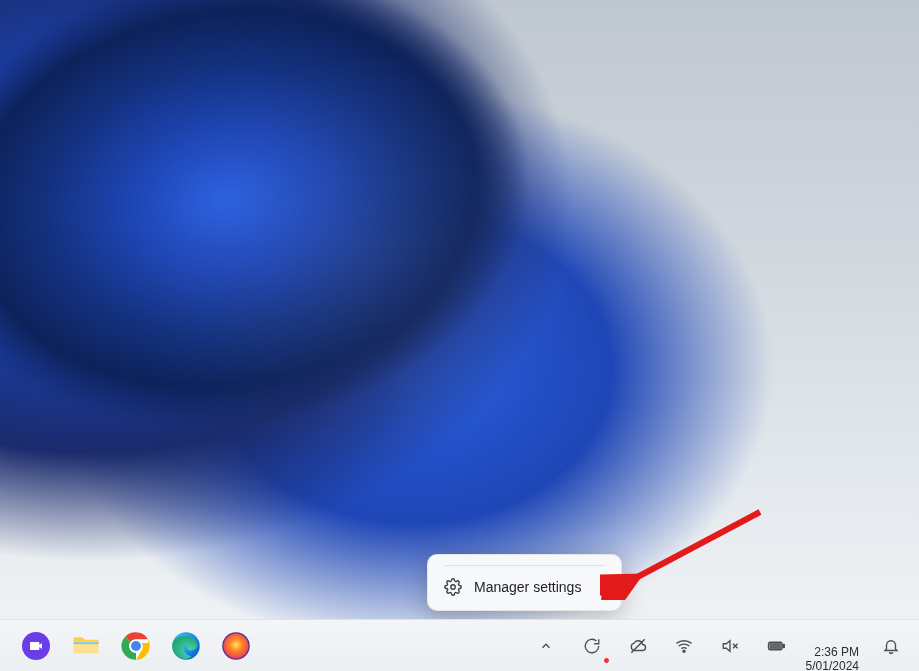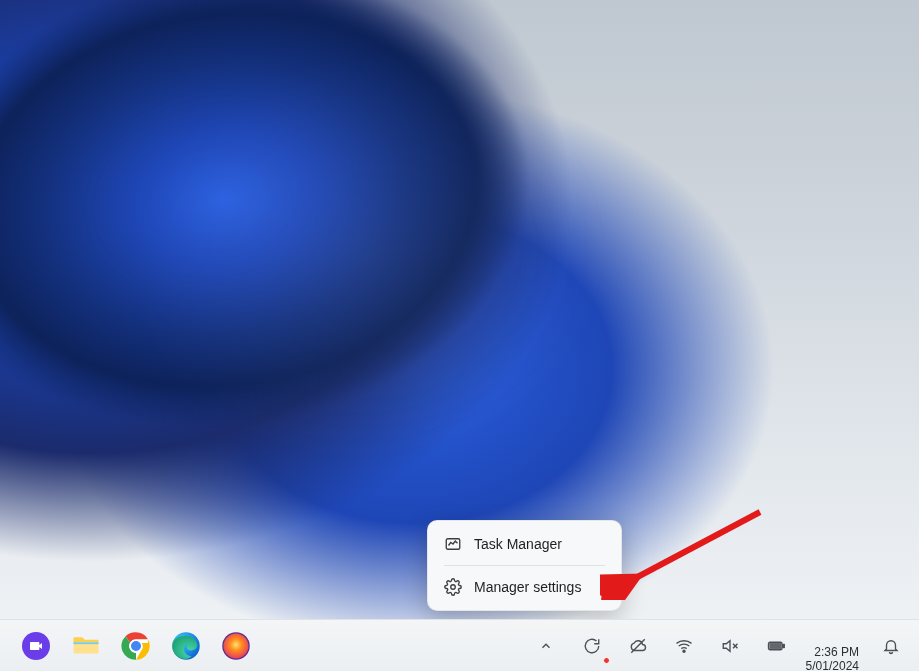--- a/index.html
+++ b/index.html
@@ -71,29 +71,20 @@
     .rel { position: relative; }
   </style>
 </head>
 <body>
 
 <div class="desktop">
   <div class="bloom"></div>
 </div>
 
 <div class="context-menu">
-  <div class="context-item">
-    <span class="ctx-icon">
-      <svg viewBox="0 0 24 24" fill="none" stroke="currentColor" stroke-width="1.8">
-        <rect x="3" y="5" width="18" height="14" rx="2"></rect>
-        <polyline points="6,14 9,10 12,12 15,8 18,11"></polyline>
-      </svg>
-    </span>
-    <span>Task Manager</span>
-  </div>
   <div class="context-sep"></div>
   <div class="context-item">
     <span class="ctx-icon">
       <svg viewBox="0 0 24 24" fill="none" stroke="currentColor" stroke-width="1.8">
         <circle cx="12" cy="12" r="3"></circle>
         <path d="M19.4 15a1.7 1.7 0 0 0 .34 1.87l.06.06a2 2 0 1 1-2.83 2.83l-.06-.06a1.7 1.7 0 0 0-1.87-.34 1.7 1.7 0 0 0-1 1.56V21a2 2 0 1 1-4 0v-.09a1.7 1.7 0 0 0-1-1.56 1.7 1.7 0 0 0-1.87.34l-.06.06a2 2 0 1 1-2.83-2.83l.06-.06A1.7 1.7 0 0 0 5 15.04a1.7 1.7 0 0 0-1.56-1H3a2 2 0 1 1 0-4h.09a1.7 1.7 0 0 0 1.56-1 1.7 1.7 0 0 0-.34-1.87l-.06-.06A2 2 0 1 1 7.08 4.28l.06.06A1.7 1.7 0 0 0 9 4.68h.04A1.7 1.7 0 0 0 10 3.12V3a2 2 0 1 1 4 0v.09a1.7 1.7 0 0 0 1 1.56 1.7 1.7 0 0 0 1.87-.34l.06-.06a2 2 0 1 1 2.83 2.83l-.06.06A1.7 1.7 0 0 0 19.32 9v.04a1.7 1.7 0 0 0 1.56 1H21a2 2 0 1 1 0 4h-.09a1.7 1.7 0 0 0-1.56 1z"></path>
       </svg>
     </span>
     <span>Manager settings</span>
   </div>

